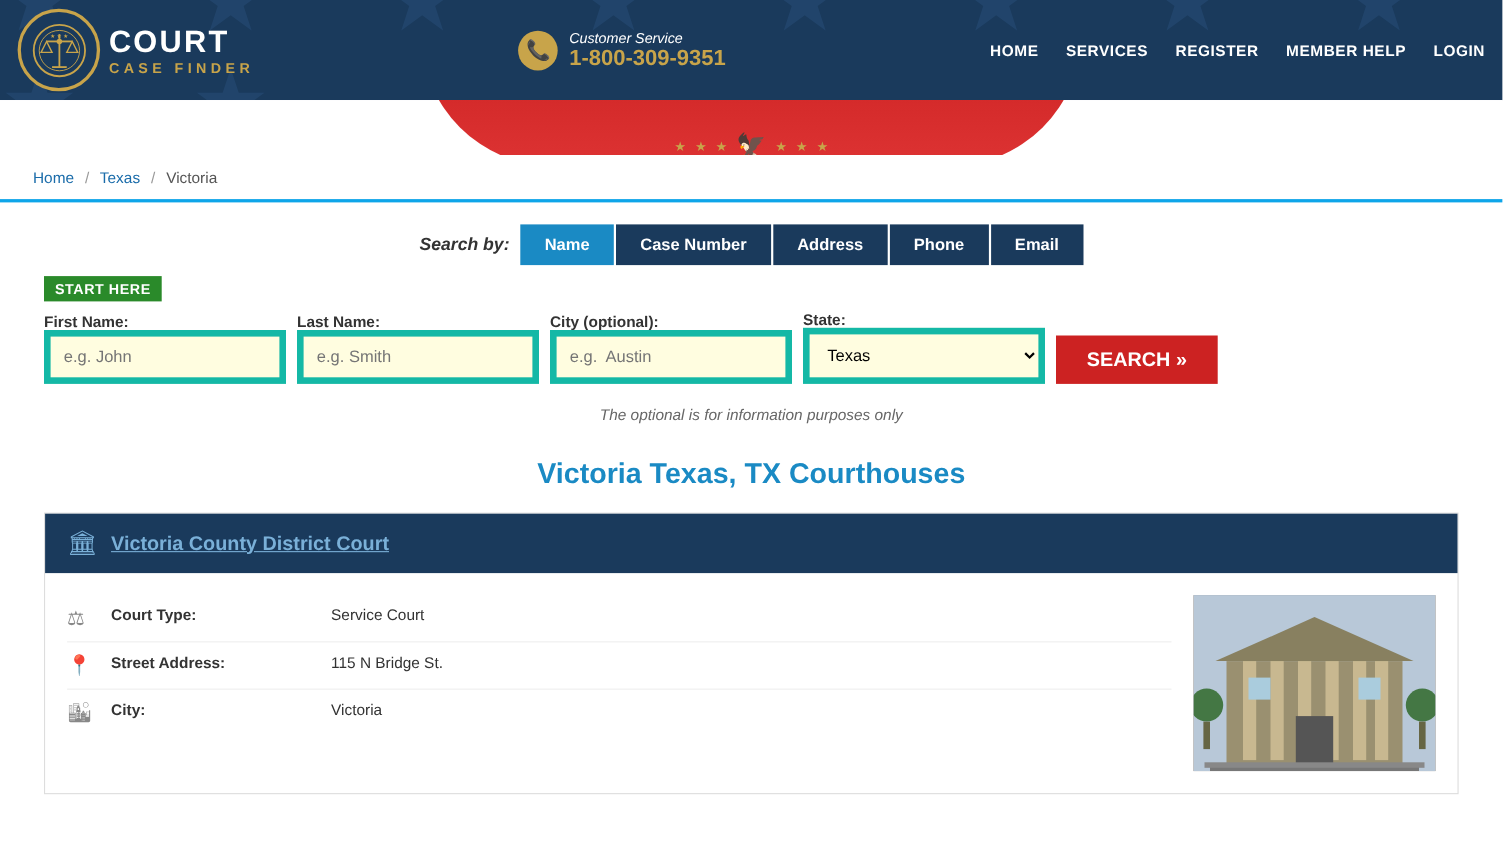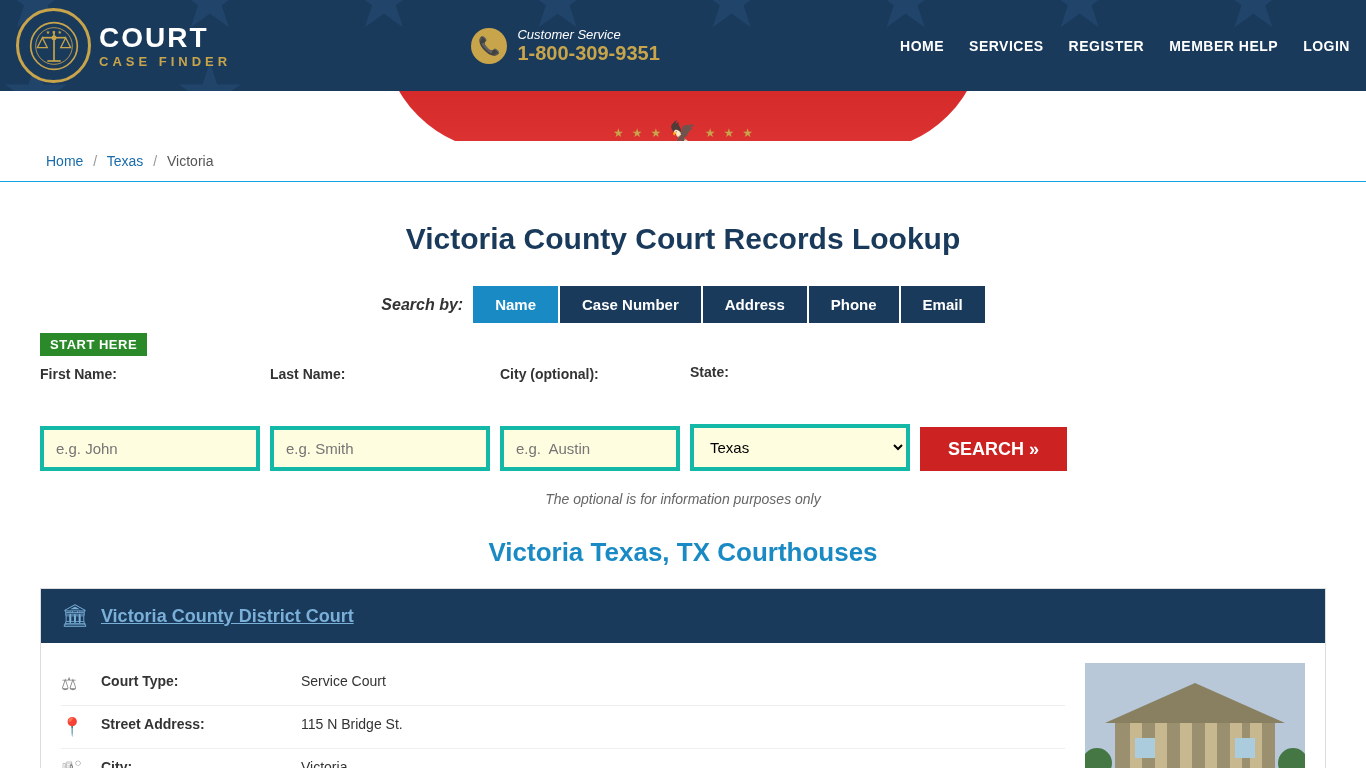--- a/index.html
+++ b/index.html
@@ -125,23 +125,23 @@
       align-items: center;
       gap: 8px;
       color: #fff;
       font-size: 11px;
     }
     .eagle-stars .star { color: #c8a44a; font-size: 12px; }
     .eagle-icon { font-size: 22px; }
 
     
     .breadcrumb {
-      padding: 12px 46px;
+      padding: 12px 30px;
       background: #fff;
-      border-bottom: 1px solid #0ea5e9;
+      border-bottom: 3px solid #0ea5e9;
       font-size: 14px;
     }
     .breadcrumb a { color: #1a6caa; text-decoration: none; }
     .breadcrumb .sep { color: #999; margin: 0 6px; }
     .breadcrumb .current { color: #555; }
 
     
     main { padding: 20px 40px 40px; }
 
     .page-title {
@@ -204,28 +204,27 @@
       flex-direction: column;
     }
     .form-field label {
       font-weight: bold;
       font-size: 14px;
       margin-bottom: 0;
       color: #333;
     }
     .form-field input, .form-field select {
       padding: 10px 12px;
-      border: 4px solid #14b8a6;
+      border: 6px solid #14b8a6;
       font-size: 15px;
       background: #fffde0;
       outline: none;
-      margin-top: 44px;
     }
     .form-field input { width: 220px; }
-    .form-field.city input { width: 180px; }
+    .form-field.city input { width: 220px; }
     .form-field.state select { width: 220px; }
     .search-btn {
       background: #cc2222;
       color: #fff;
       border: none;
       padding: 10px 28px;
       font-size: 18px;
       font-weight: bold;
       cursor: pointer;
       height: 44px;
@@ -381,21 +380,20 @@
 <div class="breadcrumb">
   <a href="#">Home</a>
   <span class="sep">/</span>
   <a href="#">Texas</a>
   <span class="sep">/</span>
   <span class="current">Victoria</span>
 </div>
 
 <main>
 
-  <h1 class="page-title">Victoria County Court Records Lookup</h1>
 
   <div class="search-by-row">
     <span class="search-by-label">Search by:</span>
     <button class="tab-btn active">Name</button>
     <button class="tab-btn inactive">Case Number</button>
     <button class="tab-btn inactive">Address</button>
     <button class="tab-btn inactive">Phone</button>
     <button class="tab-btn inactive">Email</button>
   </div>
 

